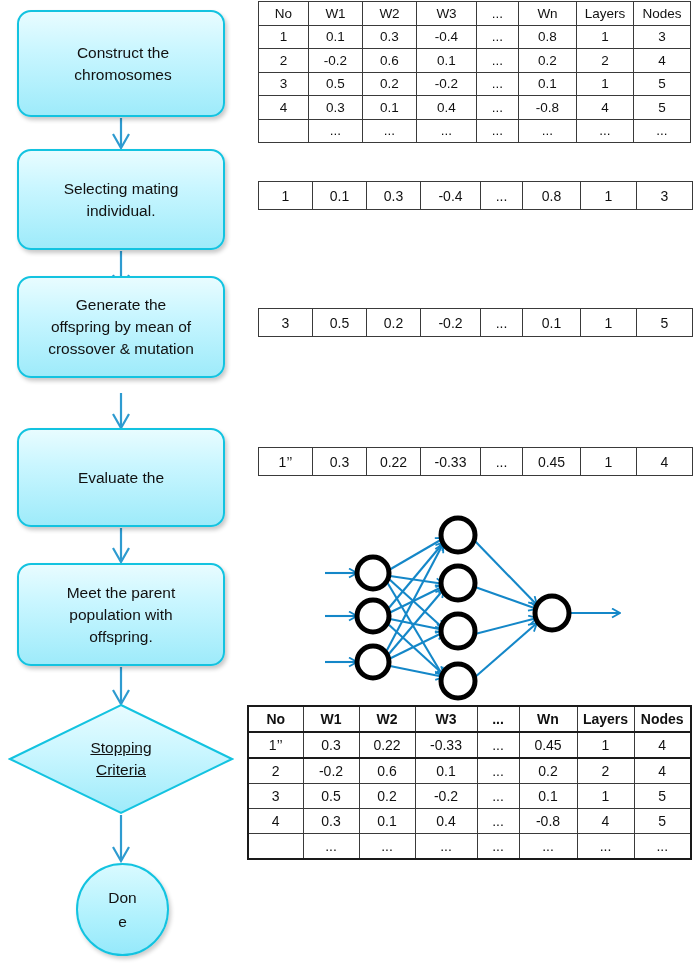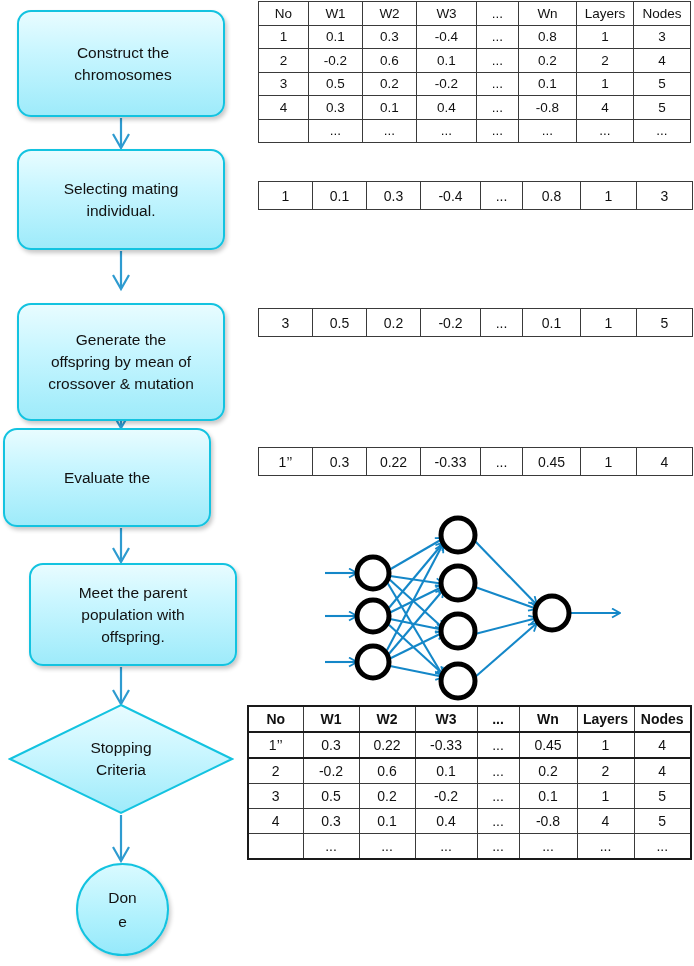--- a/index.html
+++ b/index.html
@@ -107,43 +107,43 @@
     </span>
   </div>
 
   <div class="fc-box" style="left:17px;top:149px;width:208px;height:101px;">
     <span>
       <span>Selecting mating</span>
       <span>individual.</span>
     </span>
   </div>
 
-  <div class="fc-box" style="left:17px;top:303px;width:208px;height:118px;">
+  <div class="fc-box" style="left:17px;top:276px;width:208px;height:102px;">
     <span>
       <span>Generate the</span>
       <span>offspring by mean of</span>
       <span>crossover &amp; mutation</span>
     </span>
   </div>
 
-  <div class="fc-box" style="left:3px;top:428px;width:208px;height:99px;">
+  <div class="fc-box" style="left:17px;top:428px;width:208px;height:99px;">
     <span>
       <span>Evaluate the</span>
     </span>
   </div>
 
-  <div class="fc-box" style="left:17px;top:563px;width:208px;height:103px;margin-left:12px;">
+  <div class="fc-box" style="left:17px;top:563px;width:208px;height:103px;">
     <span>
       <span>Meet the parent</span>
       <span>population with</span>
       <span>offspring.</span>
     </span>
   </div>
 
-  <div class="fc-diamond" style="left:8px;top:703px;width:226px;height:112px;">
+  <div class="fc-diamond" style="left:8px;top:703px;width:226px;height:112px;text-decoration:underline;">
     <svg width="226" height="112" viewBox="0 0 226 112">
       <defs>
         <linearGradient id="dgrad" x1="0" y1="0" x2="0" y2="1">
           <stop offset="0%" stop-color="#E8FCFF"></stop>
           <stop offset="45%" stop-color="#C9F6FF"></stop>
           <stop offset="100%" stop-color="#9EEBFA"></stop>
         </linearGradient>
       </defs>
       <polygon points="113,2 224,56 113,110 2,56" fill="url(#dgrad)" stroke="#13C3E0" stroke-width="2"></polygon>
     </svg>

